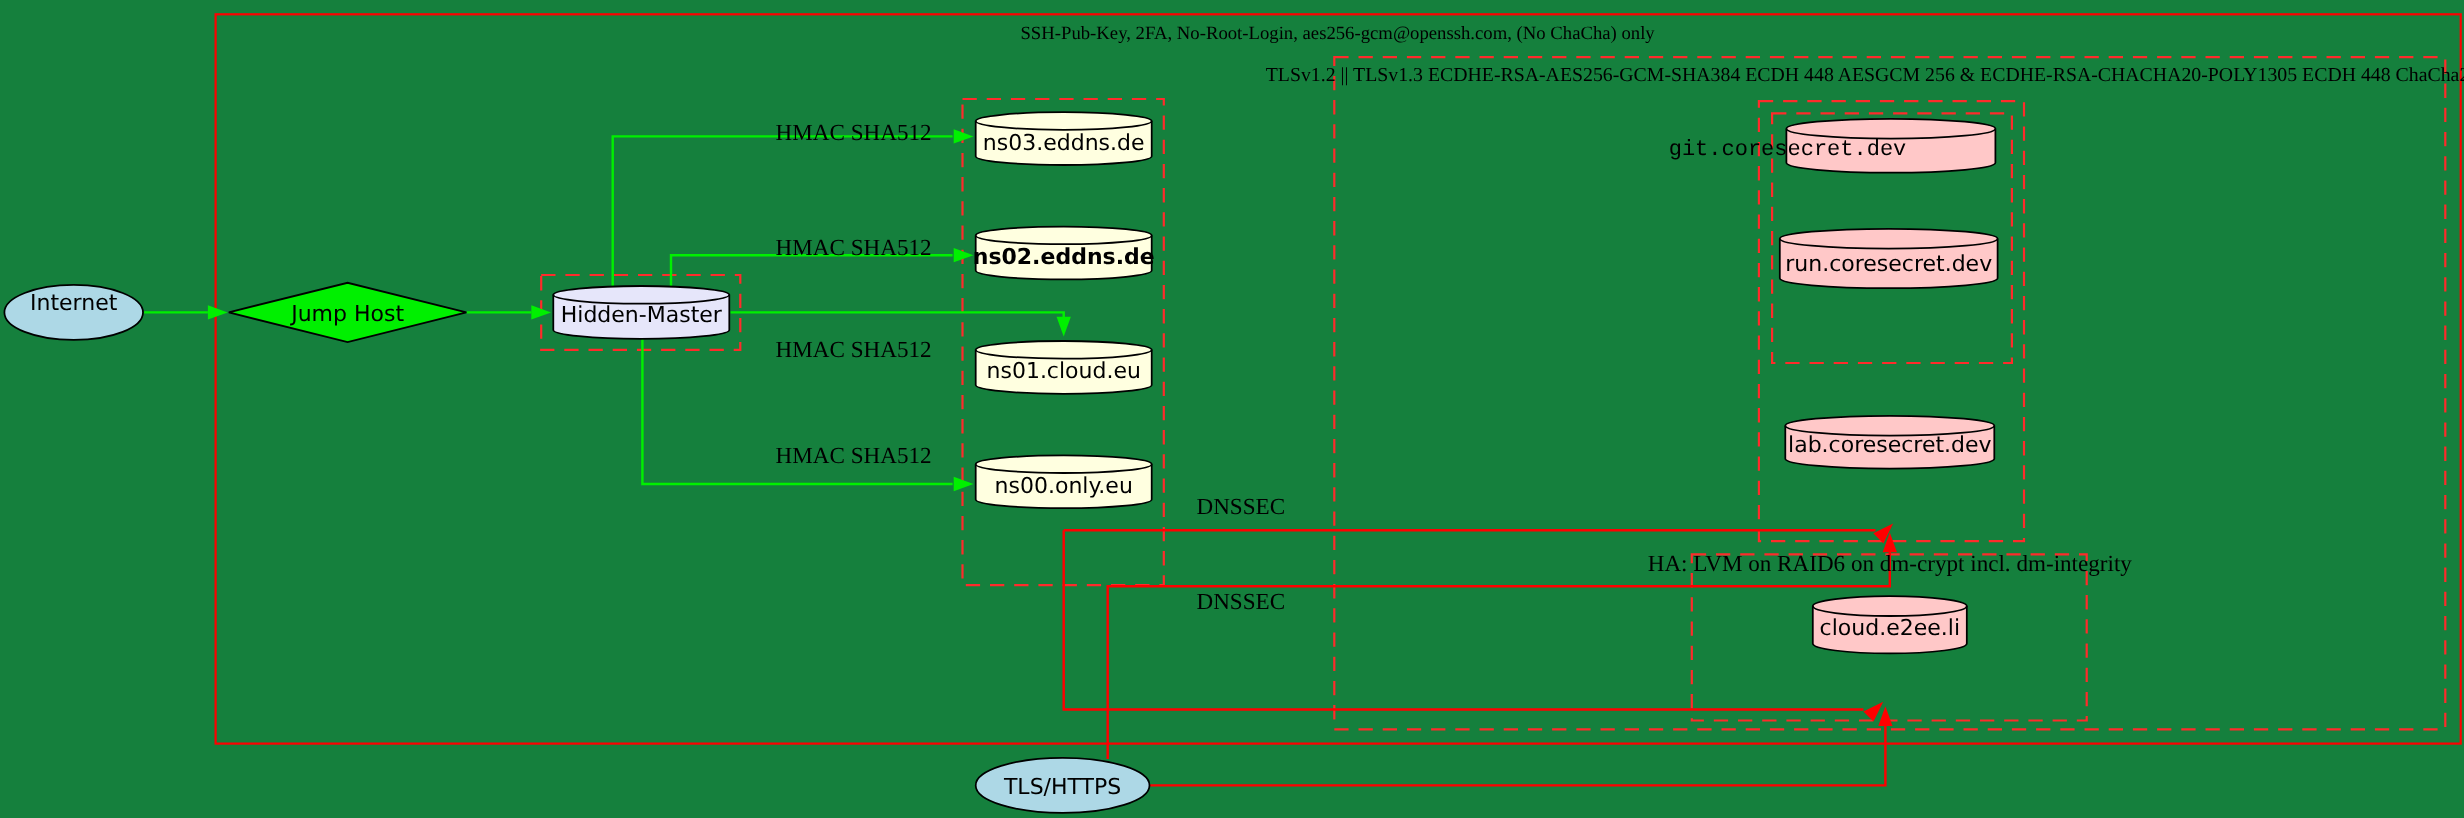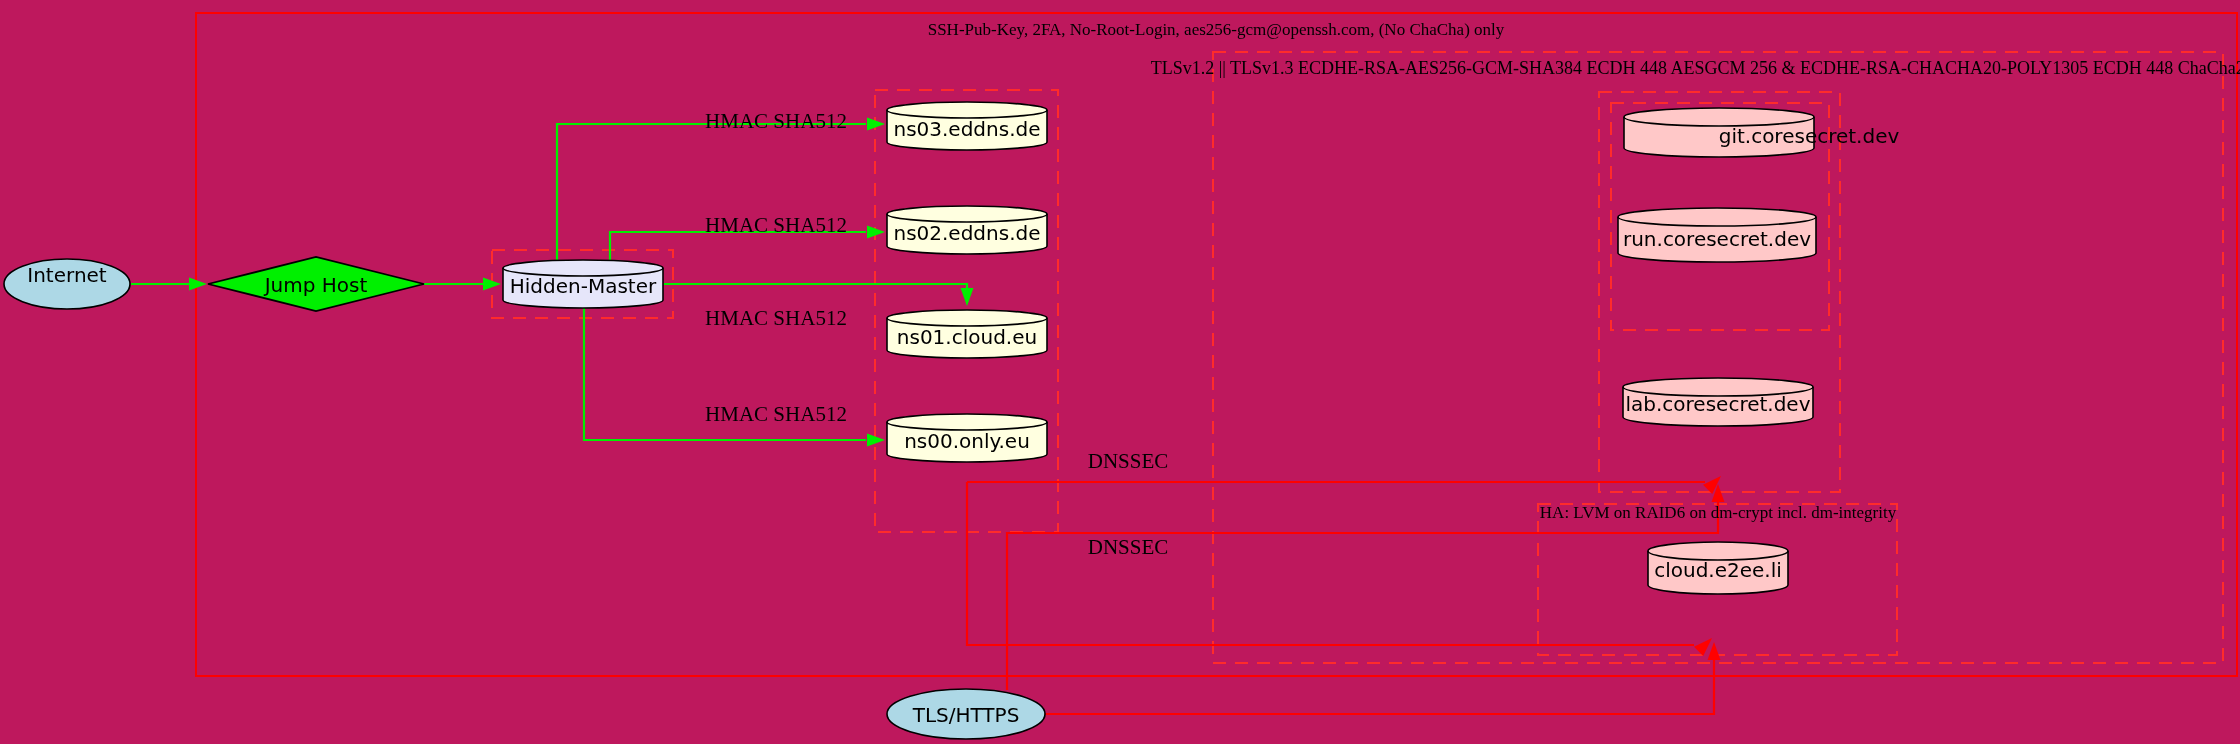--- a/index.html
+++ b/index.html
@@ -1,25 +1,25 @@
 <!DOCTYPE html>
 <html><head>
 <meta charset="utf-8">
 <style>
   html,body{margin:0;padding:0;background:#ffffff;}
-  #stage{position:relative;width:2240px;height:744px;background:#be185d;overflow:hidden;
+  #stage{position:relative;width:2240px;height:744px;background:#15803d;overflow:hidden;
          font-family:"Liberation Sans",sans-serif;}
   #stage svg{position:absolute;left:0;top:0;}
   .lbl{position:absolute;transform:translate(-50%,-50%);white-space:nowrap;color:#000;}
   .node-lbl{font-family:"DejaVu Sans","Liberation Sans",sans-serif;font-size:20px;text-align:right;}
   .edge-lbl{font-family:"Liberation Serif","DejaVu Serif",serif;font-size:21px;}
   .cluster-lbl{font-family:"Liberation Serif","DejaVu Serif",serif;}
   .ssh-lbl{font-size:17px;}
   .tls-lbl{font-size:18px;}
-  .ha-lbl{font-size:17px;}
+  .ha-lbl{font-size:21px;}
 </style>
 </head>
 <body>
 
 <div id="stage">
 
   <svg width="2240" height="744" viewBox="0 0 2240 744">
 
     <rect x="196" y="13" width="2041" height="663" fill="none" stroke-width="2" stroke="#ff0000"></rect>
     <rect x="1213" y="52" width="1010" height="611" fill="none" stroke-width="2" stroke-dasharray="13,9" stroke="#ff2b2b"></rect>
@@ -104,24 +104,24 @@
   </svg>
 
   <div class="lbl cluster-lbl ssh-lbl" style="left:1216px;top:30px;">SSH-Pub-Key, 2FA, No-Root-Login, aes256-gcm@openssh.com, (No ChaCha) only</div>
   <div class="lbl cluster-lbl tls-lbl" style="left:1718px;top:68px;">TLSv1.2 || TLSv1.3 ECDHE-RSA-AES256-GCM-SHA384 ECDH 448 AESGCM 256 &amp; ECDHE-RSA-CHACHA20-POLY1305 ECDH 448 ChaCha20 256</div>
   <div class="lbl cluster-lbl ha-lbl" style="left:1718px;top:513px;">HA: LVM on RAID6 on dm-crypt incl. dm-integrity</div>
 
   <div class="lbl node-lbl" style="left:67px;top:275px;">Internet</div>
   <div class="lbl node-lbl" style="left:316px;top:285px;">Jump Host</div>
   <div class="lbl node-lbl" style="left:583px;top:286px;">Hidden-Master</div>
   <div class="lbl node-lbl" style="left:967px;top:129px;">ns03.eddns.de</div>
-  <div class="lbl node-lbl" style="left:967px;top:233px;">ns02.eddns.de</div>
+  <div class="lbl node-lbl" style="left:967px;top:233px;font-weight:bold;">ns02.eddns.de</div>
   <div class="lbl node-lbl" style="left:967px;top:337px;">ns01.cloud.eu</div>
   <div class="lbl node-lbl" style="left:967px;top:441px;">ns00.only.eu</div>
-  <div class="lbl node-lbl" style="left:1809px;top:136px;">git.coresecret.dev</div>
+  <div class="lbl node-lbl" style="left:1625px;top:136px;font-family:Liberation Mono, monospace;">git.coresecret.dev</div>
   <div class="lbl node-lbl" style="left:1717px;top:239px;">run.coresecret.dev</div>
   <div class="lbl node-lbl" style="left:1718px;top:404px;">lab.coresecret.dev</div>
   <div class="lbl node-lbl" style="left:1718px;top:570px;">cloud.e2ee.li</div>
   <div class="lbl node-lbl" style="left:966px;top:715px;">TLS/HTTPS</div>
 
   <div class="lbl edge-lbl" style="left:776px;top:121px;">HMAC SHA512</div>
   <div class="lbl edge-lbl" style="left:776px;top:225px;">HMAC SHA512</div>
   <div class="lbl edge-lbl" style="left:776px;top:318px;">HMAC SHA512</div>
   <div class="lbl edge-lbl" style="left:776px;top:414px;">HMAC SHA512</div>
   <div class="lbl edge-lbl" style="left:1128px;top:461px;">DNSSEC</div>

